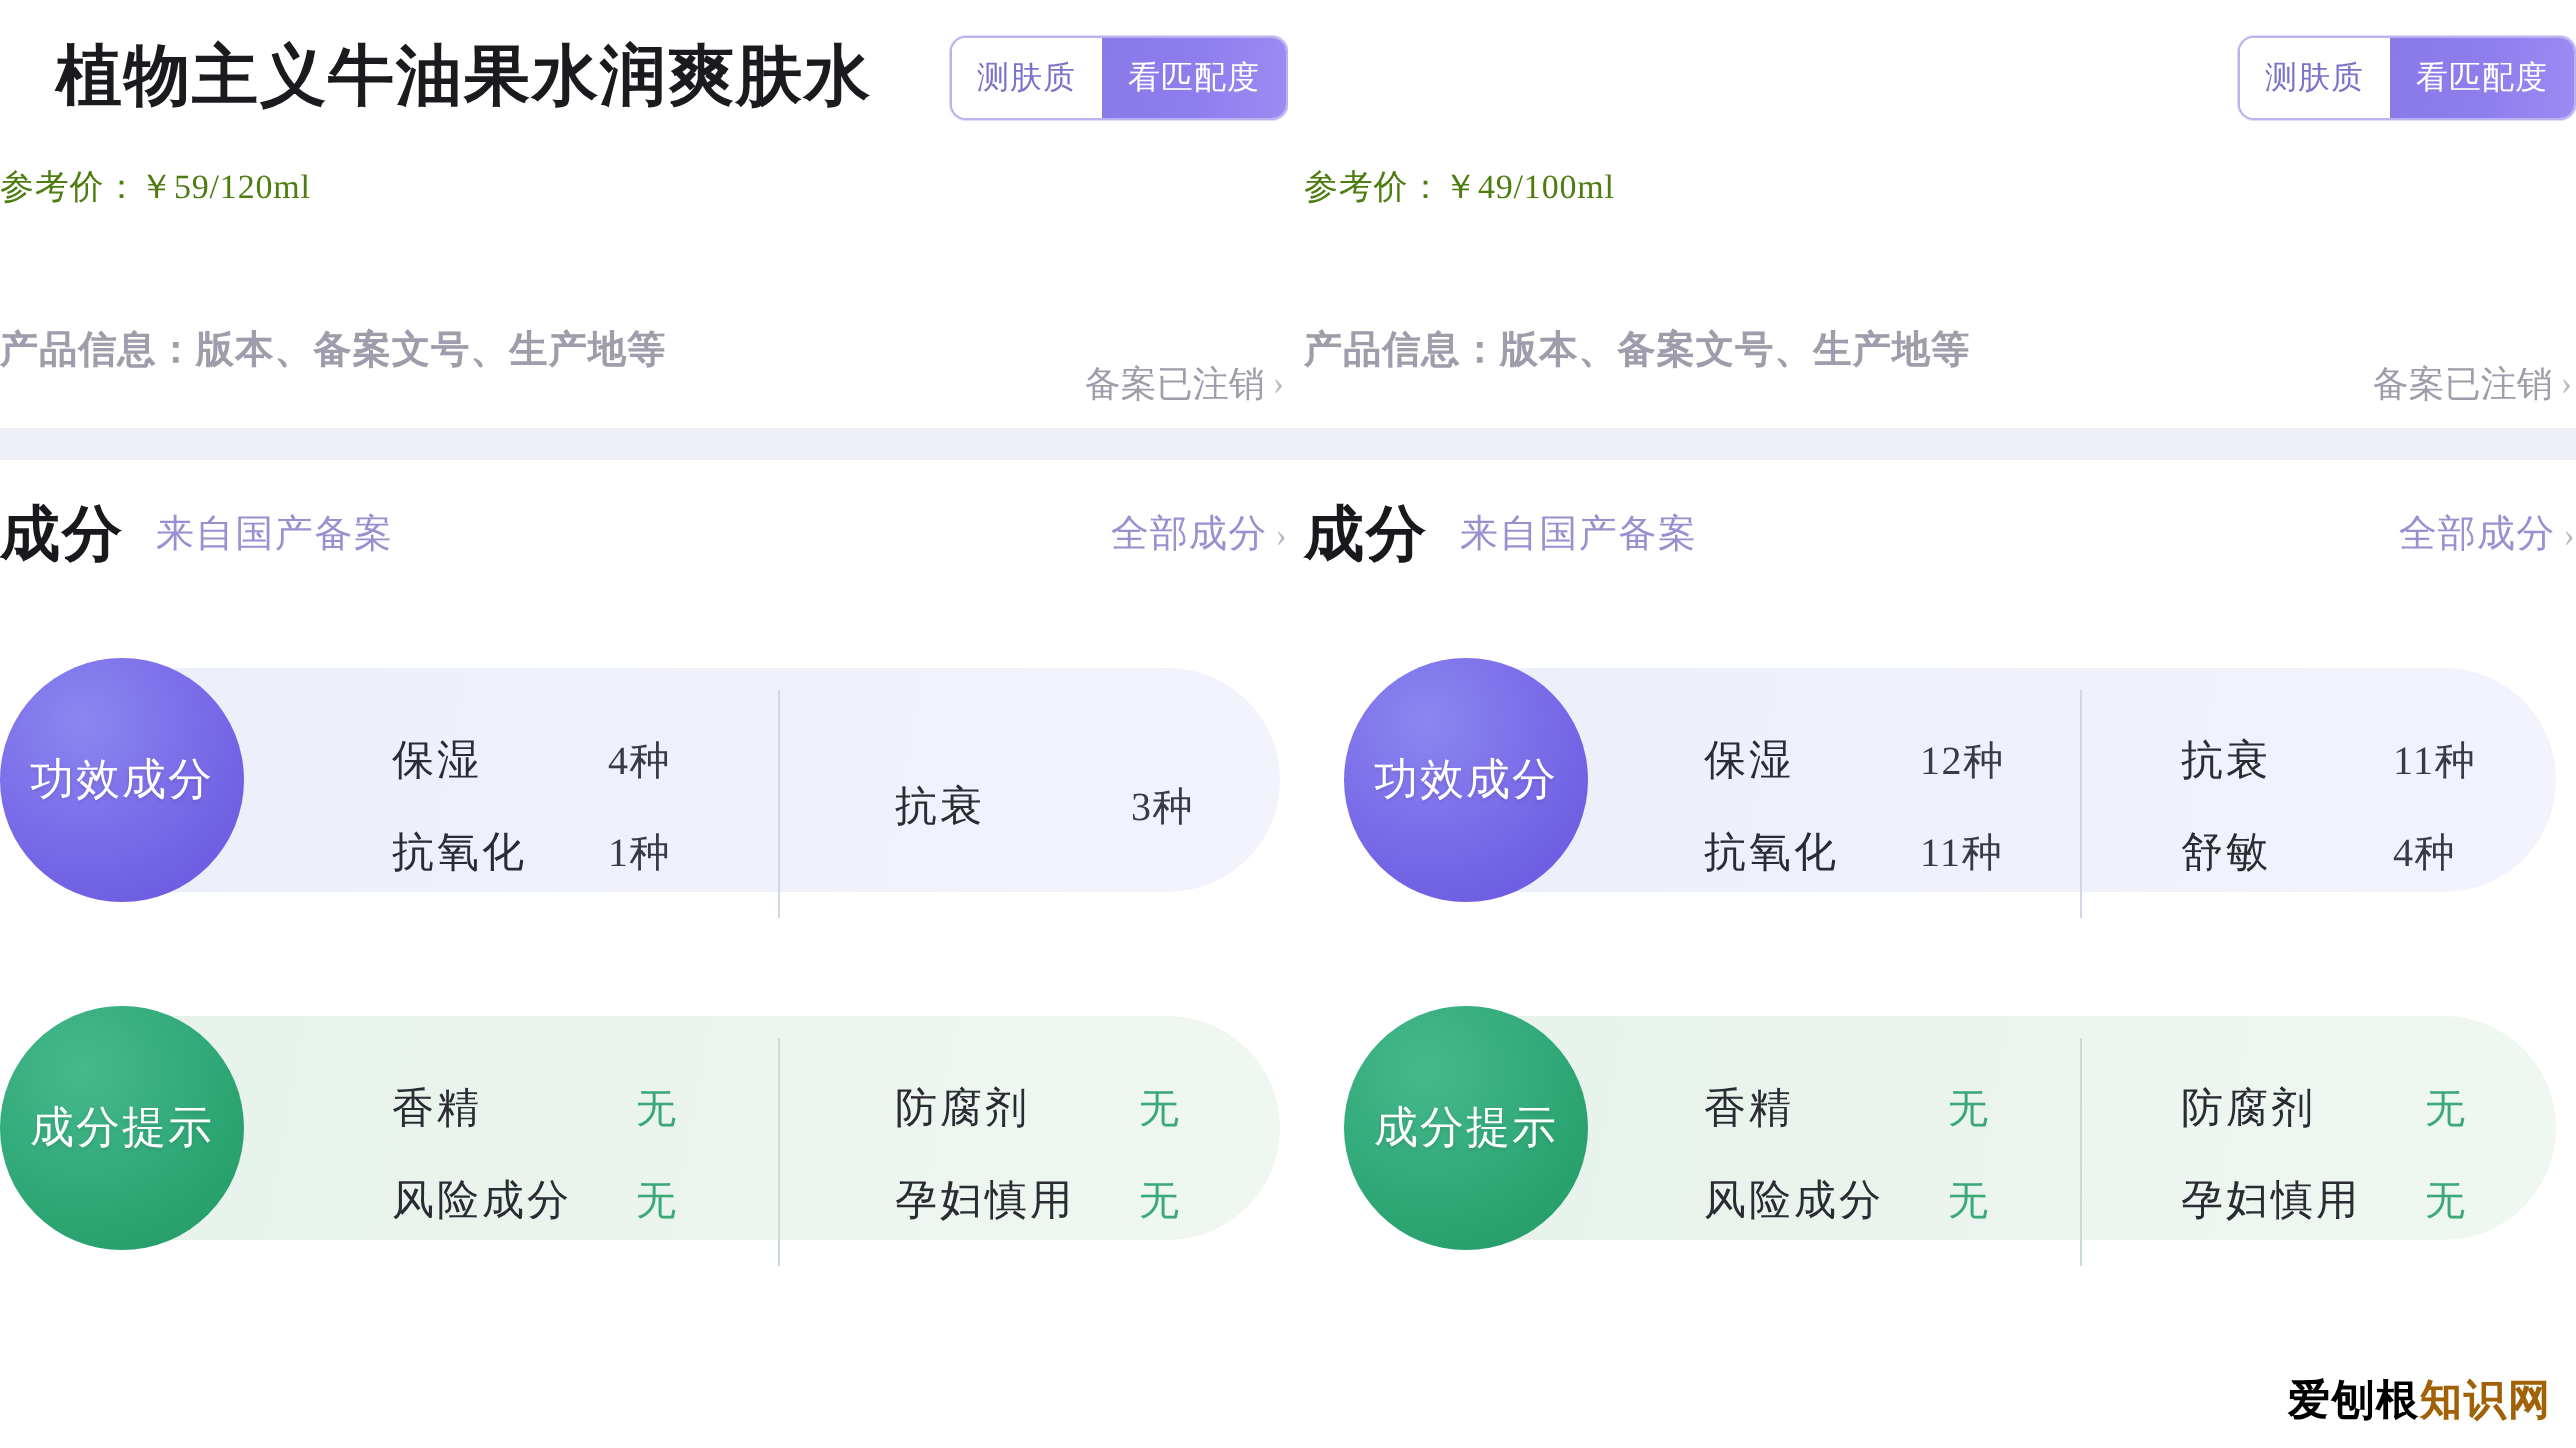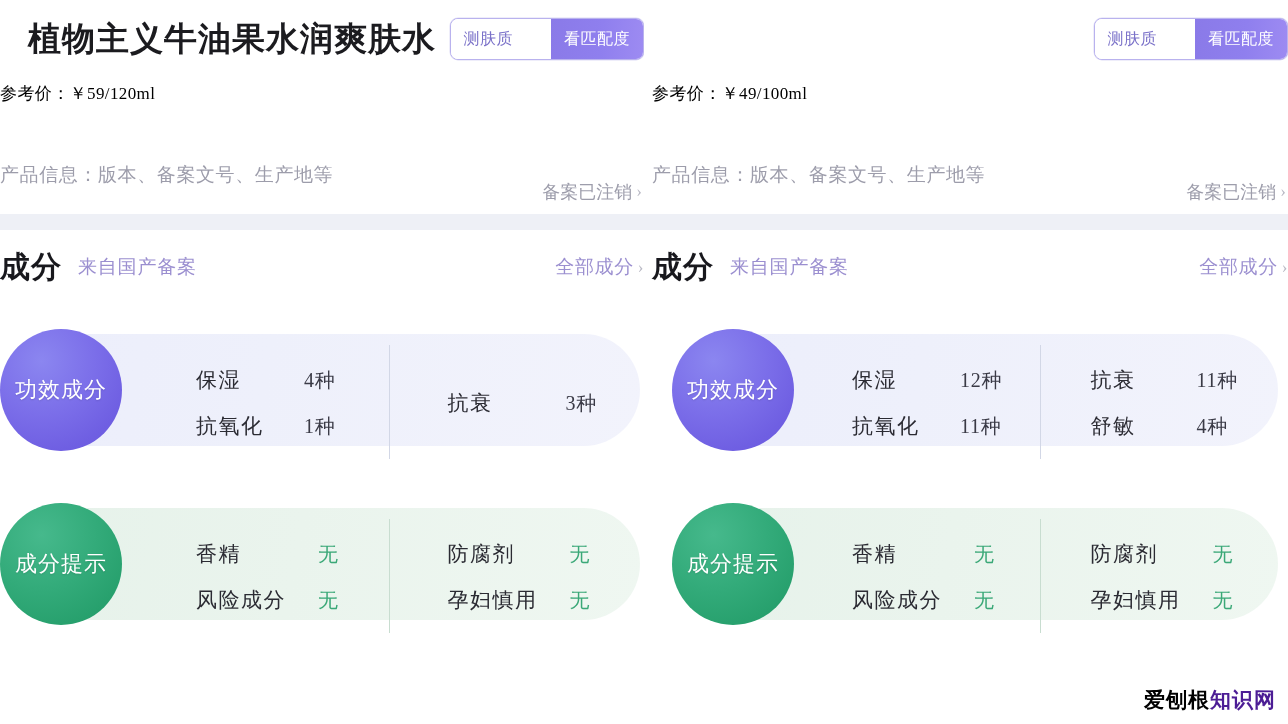--- a/index.html
+++ b/index.html
@@ -68,21 +68,20 @@
   .seg {
     display: inline-flex;
     align-items: stretch;
     height: 40px;
     border-radius: 8px;
     overflow: hidden;
     border: 1px solid #b9b2ee;
     background: #ffffff;
     box-shadow: 0 0 0 0.5px rgba(120,110,220,.25);
     flex: none;
-    gap: 25px;
   }
   .seg-btn {
     display: flex;
     align-items: center;
     justify-content: center;
     padding: 0 13px;
     font-size: 16px;
     white-space: nowrap;
     letter-spacing: .5px;
     font-family: "Liberation Serif", "DejaVu Serif", serif;
@@ -93,38 +92,39 @@
   }
   .seg-btn.on {
     background: linear-gradient(95deg, #8a7ae8 0%, #8f7fee 55%, #9d8bf2 100%);
     color: #ffffff;
   }
 
   .price {
     position: absolute;
     top: 82px;
     font-size: 17px;
-    color: #000000;
+    color: #4d7c0f;
     white-space: nowrap;
     letter-spacing: .4px;
     font-family: "Liberation Serif", "DejaVu Serif", serif;
   }
   .info-band {
     position: relative;
     height: 78px;
     background: #ffffff;
     display: flex;
     align-items: center;
   }
   .info-left {
     font-size: 19px;
     color: #9d9dab;
     white-space: nowrap;
     letter-spacing: .6px;
     font-family: "Liberation Serif", "DejaVu Serif", serif;
+    font-weight: bold;
   }
   .info-right {
     position: absolute;
     right: 2px;
     display: flex;
     align-items: center;
     gap: 4px;
     font-size: 18px;
     color: #9d9dab;
     white-space: nowrap;
@@ -263,21 +263,21 @@
     right: 12px;
     bottom: 10px;
     font-size: 21px;
     letter-spacing: 1px;
     font-weight: 600;
     z-index: 40;
     white-space: nowrap;
     font-family: "Liberation Sans", "DejaVu Sans", sans-serif;
   }
   .wm-a { color: #000000; font-family: Liberation Mono, monospace; }
-  .wm-b { color: #4c1d95; font-family: Liberation Mono, monospace; }
+  .wm-b { color: #a16207; font-family: Liberation Mono, monospace; }
 
   
   .bottom-fill {
     position: absolute;
     left: 0; right: 0; bottom: 0;
     height: 36px;
     background: #ffffff;
   }
 </style>
 </head>

